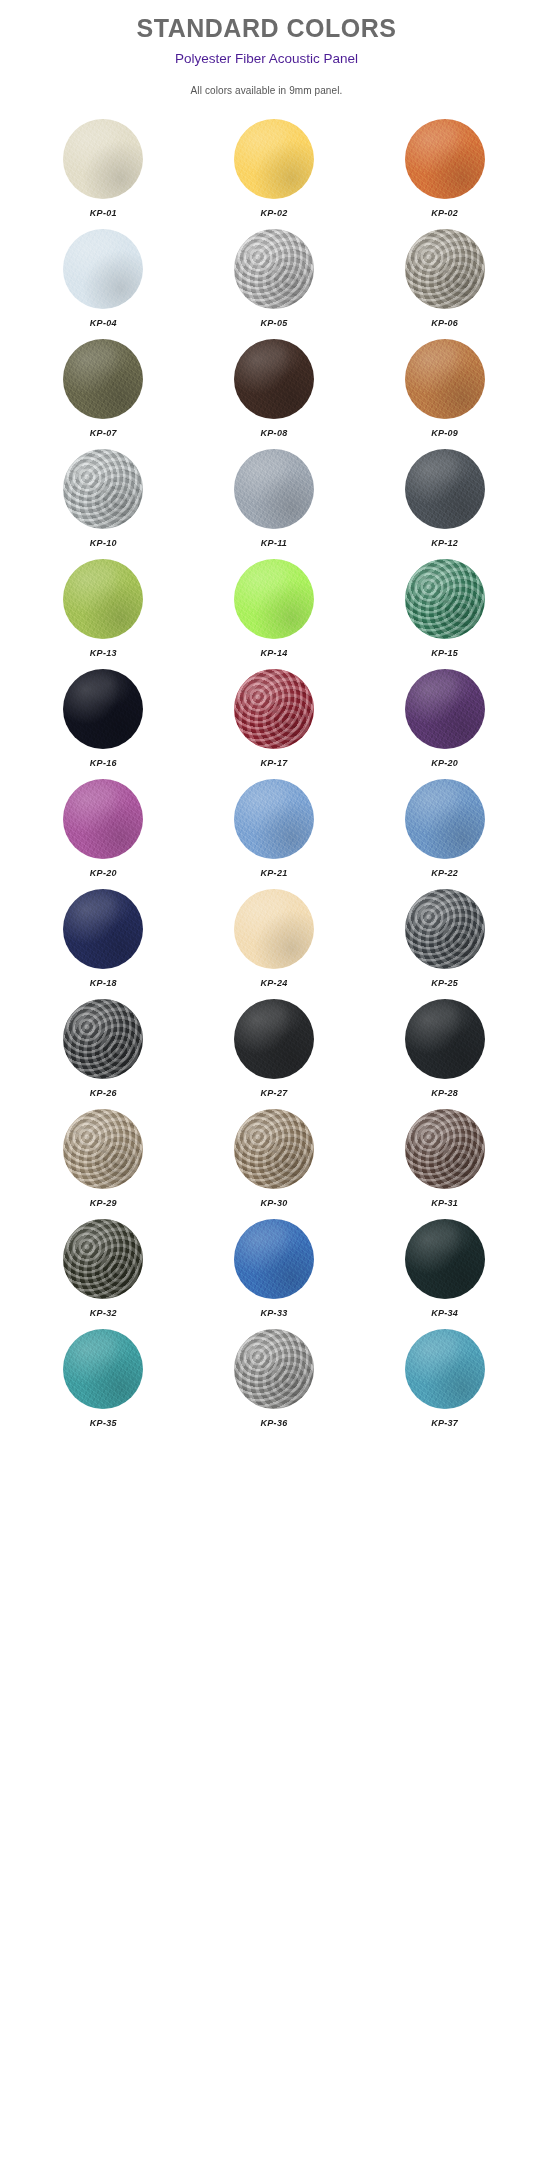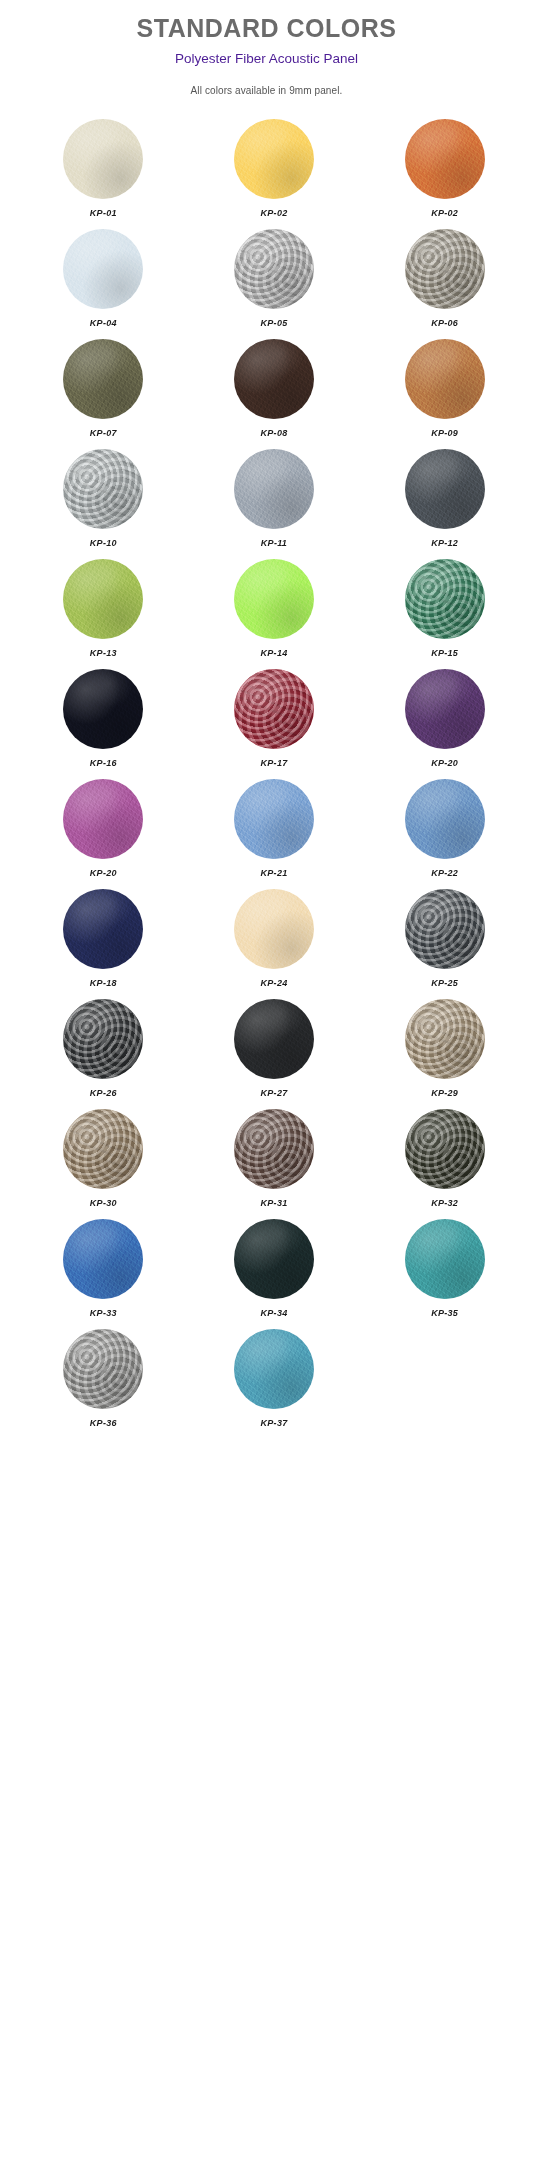--- a/index.html
+++ b/index.html
@@ -287,20 +287,26 @@
       <div class="label">KP-26</div>
     </div>
     <div class="cell">
       <div class="swatch-wrap">
         <div class="swatch" style="background: rgb(38, 40, 42);"></div>
       </div>
       <div class="label">KP-27</div>
     </div>
     <div class="cell">
       <div class="swatch-wrap">
+        <div class="swatch" style="background: rgb(35, 39, 42);"></div>
+      </div>
+      <div class="label">KP-28</div>
+    </div>
+    <div class="cell">
+      <div class="swatch-wrap">
         <div class="swatch mottled" style="background: rgb(176, 156, 127);"></div>
       </div>
       <div class="label">KP-29</div>
     </div>
     <div class="cell">
       <div class="swatch-wrap">
         <div class="swatch mottled" style="background: rgb(162, 139, 109);"></div>
       </div>
       <div class="label">KP-30</div>
     </div>

